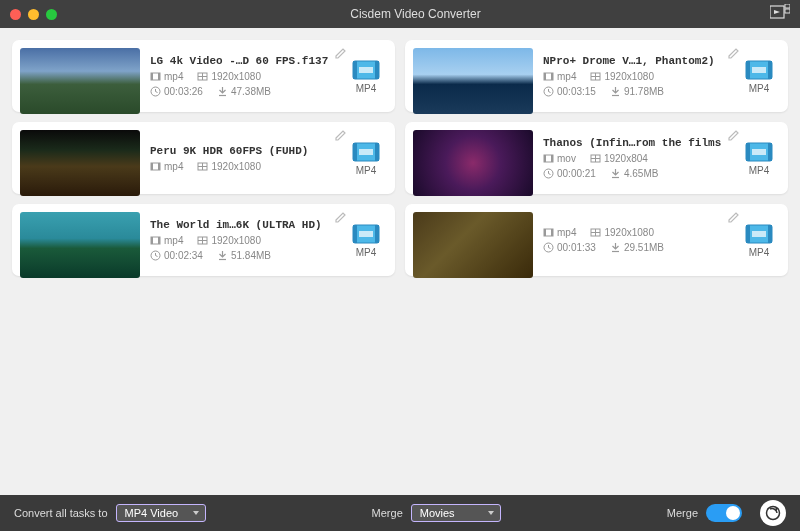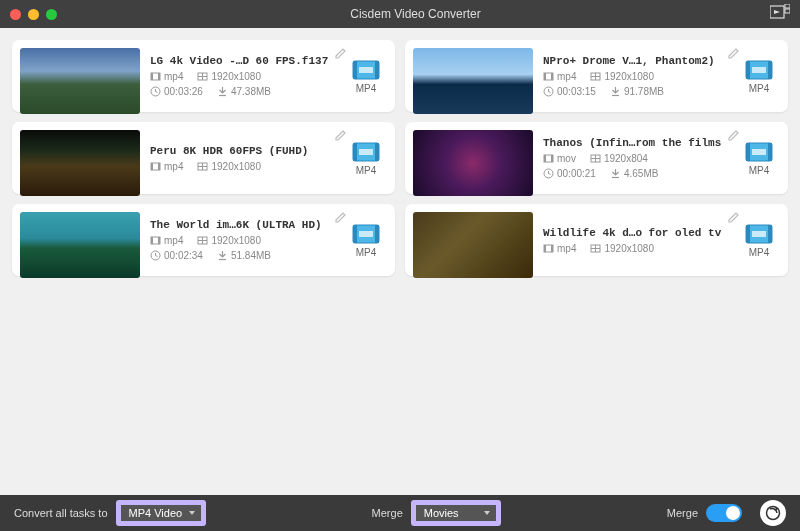--- a/index.html
+++ b/index.html
@@ -21,21 +21,21 @@
 .video-title { font-size: 11px; font-weight: 600; color: #333; white-space: nowrap; overflow: hidden; text-overflow: ellipsis; font-family: "Courier New", monospace; }
 .meta-row { display: flex; gap: 14px; font-size: 10px; color: #888; align-items: center; }
 .meta-item { display: flex; align-items: center; gap: 3px; white-space: nowrap; }
 .meta-item svg { flex-shrink: 0; }
 .right-col { display: flex; flex-direction: column; align-items: center; justify-content: center; gap: 2px; width: 42px; flex-shrink: 0; }
 .edit-icon { position: absolute; top: 6px; right: 48px; color: #bbb; cursor: pointer; }
 .format-icon { width: 30px; height: 22px; }
 .format-label { font-size: 10px; color: #666; }
 .footer { height: 36px; background: #3a3a3a; display: flex; align-items: center; padding: 0 14px; color: #ddd; font-size: 11px; gap: 8px; }
 .footer-label { color: #ddd; }
-.select { background: #555; border: 5px solid #c4b5fd; color: #fff; padding: 2px 16px 2px 8px; border-radius: 3px; font-size: 11px; position: relative; cursor: pointer; min-width: 90px; }
+.select { background: #555; border: 1px solid #c4b5fd; color: #fff; padding: 2px 16px 2px 8px; border-radius: 3px; font-size: 11px; position: relative; cursor: pointer; min-width: 90px; }
 .select::after { content: ""; position: absolute; right: 6px; top: 50%; transform: translateY(-50%); border-left: 3px solid transparent; border-right: 3px solid transparent; border-top: 4px solid #ccc; }
 .spacer { flex: 1; }
 .toggle { width: 36px; height: 18px; background: #2a9df4; border-radius: 9px; position: relative; cursor: pointer; }
 .toggle::after { content: ""; position: absolute; width: 14px; height: 14px; background: #fff; border-radius: 50%; top: 2px; right: 2px; }
 .convert-btn { width: 26px; height: 26px; border-radius: 50%; background: #fff; display: flex; align-items: center; justify-content: center; cursor: pointer; margin-left: 10px; }
 
 .th0 { background: linear-gradient(180deg,#4a6fa5 0%,#7fa3c9 35%,#3c5e3c 55%,#2a4a2a 100%); }
 .th1 { background: linear-gradient(180deg,#7db8e8 0%,#a8d0f0 40%,#0a2a4a 55%,#1a3a5a 100%); }
 .th2 { background: linear-gradient(180deg,#0a0a0a 0%,#1a2a1a 30%,#4a3a1a 55%,#2a1a0a 100%); }
 .th3 { background: radial-gradient(circle,#8a2a6a 0%,#4a1a5a 40%,#1a0a2a 100%); }
@@ -165,21 +165,21 @@
                 <rect x="2" y="2" width="4" height="18" fill="#2a8ac0"></rect>
                 <rect x="24" y="2" width="4" height="18" fill="#2a8ac0"></rect>
                 <rect x="8" y="8" width="14" height="6" fill="#fff" opacity="0.7"></rect>
               </svg></div>
             <div class="format-label">MP4</div>
           </div>
         </div>
         <div class="card">
           <div class="thumb th2"></div>
           <div class="info">
-            <div class="video-title">Peru 8K HDR 60FPS (FUHD)</div>
+            <div class="video-title">Peru 9K HDR 60FPS (FUHD)</div>
             <div class="meta-row">
               <span class="meta-item">
                 <svg width="11" height="11" viewBox="0 0 11 11">
                   <rect x="1" y="2" width="9" height="7" fill="none" stroke="#999" stroke-width="1"></rect>
                   <rect x="1" y="2" width="2" height="7" fill="#999"></rect>
                   <rect x="8" y="2" width="2" height="7" fill="#999"></rect>
                 </svg>
                 <span>mp4</span>
               </span>
               <span class="meta-item">
@@ -305,37 +305,52 @@
                 <rect x="2" y="2" width="4" height="18" fill="#2a8ac0"></rect>
                 <rect x="24" y="2" width="4" height="18" fill="#2a8ac0"></rect>
                 <rect x="8" y="8" width="14" height="6" fill="#fff" opacity="0.7"></rect>
               </svg></div>
             <div class="format-label">MP4</div>
           </div>
         </div>
         <div class="card">
           <div class="thumb th5"></div>
           <div class="info">
-            <div class="video-title">Wildlife 4k d…o for oled tv</div>
-            <div class="meta-row">
-              <span class="meta-item">
-                <svg width="11" height="11" viewBox="0 0 11 11">
-                  <rect x="1" y="2" width="9" height="7" fill="none" stroke="#999" stroke-width="1"></rect>
-                  <rect x="1" y="2" width="2" height="7" fill="#999"></rect>
-                  <rect x="8" y="2" width="2" height="7" fill="#999"></rect>
-                </svg>
-                <span>mp4</span>
-              </span>
-              <span class="meta-item">
-                <svg width="11" height="11" viewBox="0 0 11 11">
-                  <rect x="1" y="2" width="9" height="7" fill="none" stroke="#999" stroke-width="1"></rect>
-                  <line x1="1" y1="5.5" x2="10" y2="5.5" stroke="#999"></line>
-                  <line x1="5.5" y1="2" x2="5.5" y2="9" stroke="#999"></line>
-                </svg>
-                <span>1920x1080</span>
+            <div class="meta-row">
+              <span class="meta-item">
+                <svg width="11" height="11" viewBox="0 0 11 11">
+                  <rect x="1" y="2" width="9" height="7" fill="none" stroke="#999" stroke-width="1"></rect>
+                  <rect x="1" y="2" width="2" height="7" fill="#999"></rect>
+                  <rect x="8" y="2" width="2" height="7" fill="#999"></rect>
+                </svg>
+                <span>mp4</span>
+              </span>
+              <span class="meta-item">
+                <svg width="11" height="11" viewBox="0 0 11 11">
+                  <rect x="1" y="2" width="9" height="7" fill="none" stroke="#999" stroke-width="1"></rect>
+                  <line x1="1" y1="5.5" x2="10" y2="5.5" stroke="#999"></line>
+                  <line x1="5.5" y1="2" x2="5.5" y2="9" stroke="#999"></line>
+                </svg>
+                <span>1920x1080</span>
+              </span>
+            </div>
+            <div class="meta-row">
+              <span class="meta-item">
+                <svg width="11" height="11" viewBox="0 0 11 11">
+                  <circle cx="5.5" cy="5.5" r="4.5" fill="none" stroke="#999" stroke-width="1"></circle>
+                  <path d="M5.5 3 L5.5 5.5 L7.5 6.5" fill="none" stroke="#999" stroke-width="1"></path>
+                </svg>
+                <span>00:01:33</span>
+              </span>
+              <span class="meta-item">
+                <svg width="11" height="11" viewBox="0 0 11 11">
+                  <path d="M5.5 1 L5.5 7 M2.5 4 L5.5 7 L8.5 4" fill="none" stroke="#999" stroke-width="1.2"></path>
+                  <line x1="2" y1="9.5" x2="9" y2="9.5" stroke="#999" stroke-width="1.2"></line>
+                </svg>
+                <span>29.51MB</span>
               </span>
             </div>
           </div>
           <div class="edit-icon"><svg width="13" height="13" viewBox="0 0 13 13">
               <path d="M2 9 L9 2 L11 4 L4 11 L2 11 Z" fill="none" stroke="#bbb" stroke-width="1.2"></path>
             </svg></div>
           <div class="right-col">
             <div class="format-icon"><svg width="30" height="22" viewBox="0 0 30 22">
                 <rect x="2" y="2" width="26" height="18" rx="2" fill="#4db8e8" stroke="#2a8ac0"></rect>
                 <rect x="2" y="2" width="4" height="18" fill="#2a8ac0"></rect>

